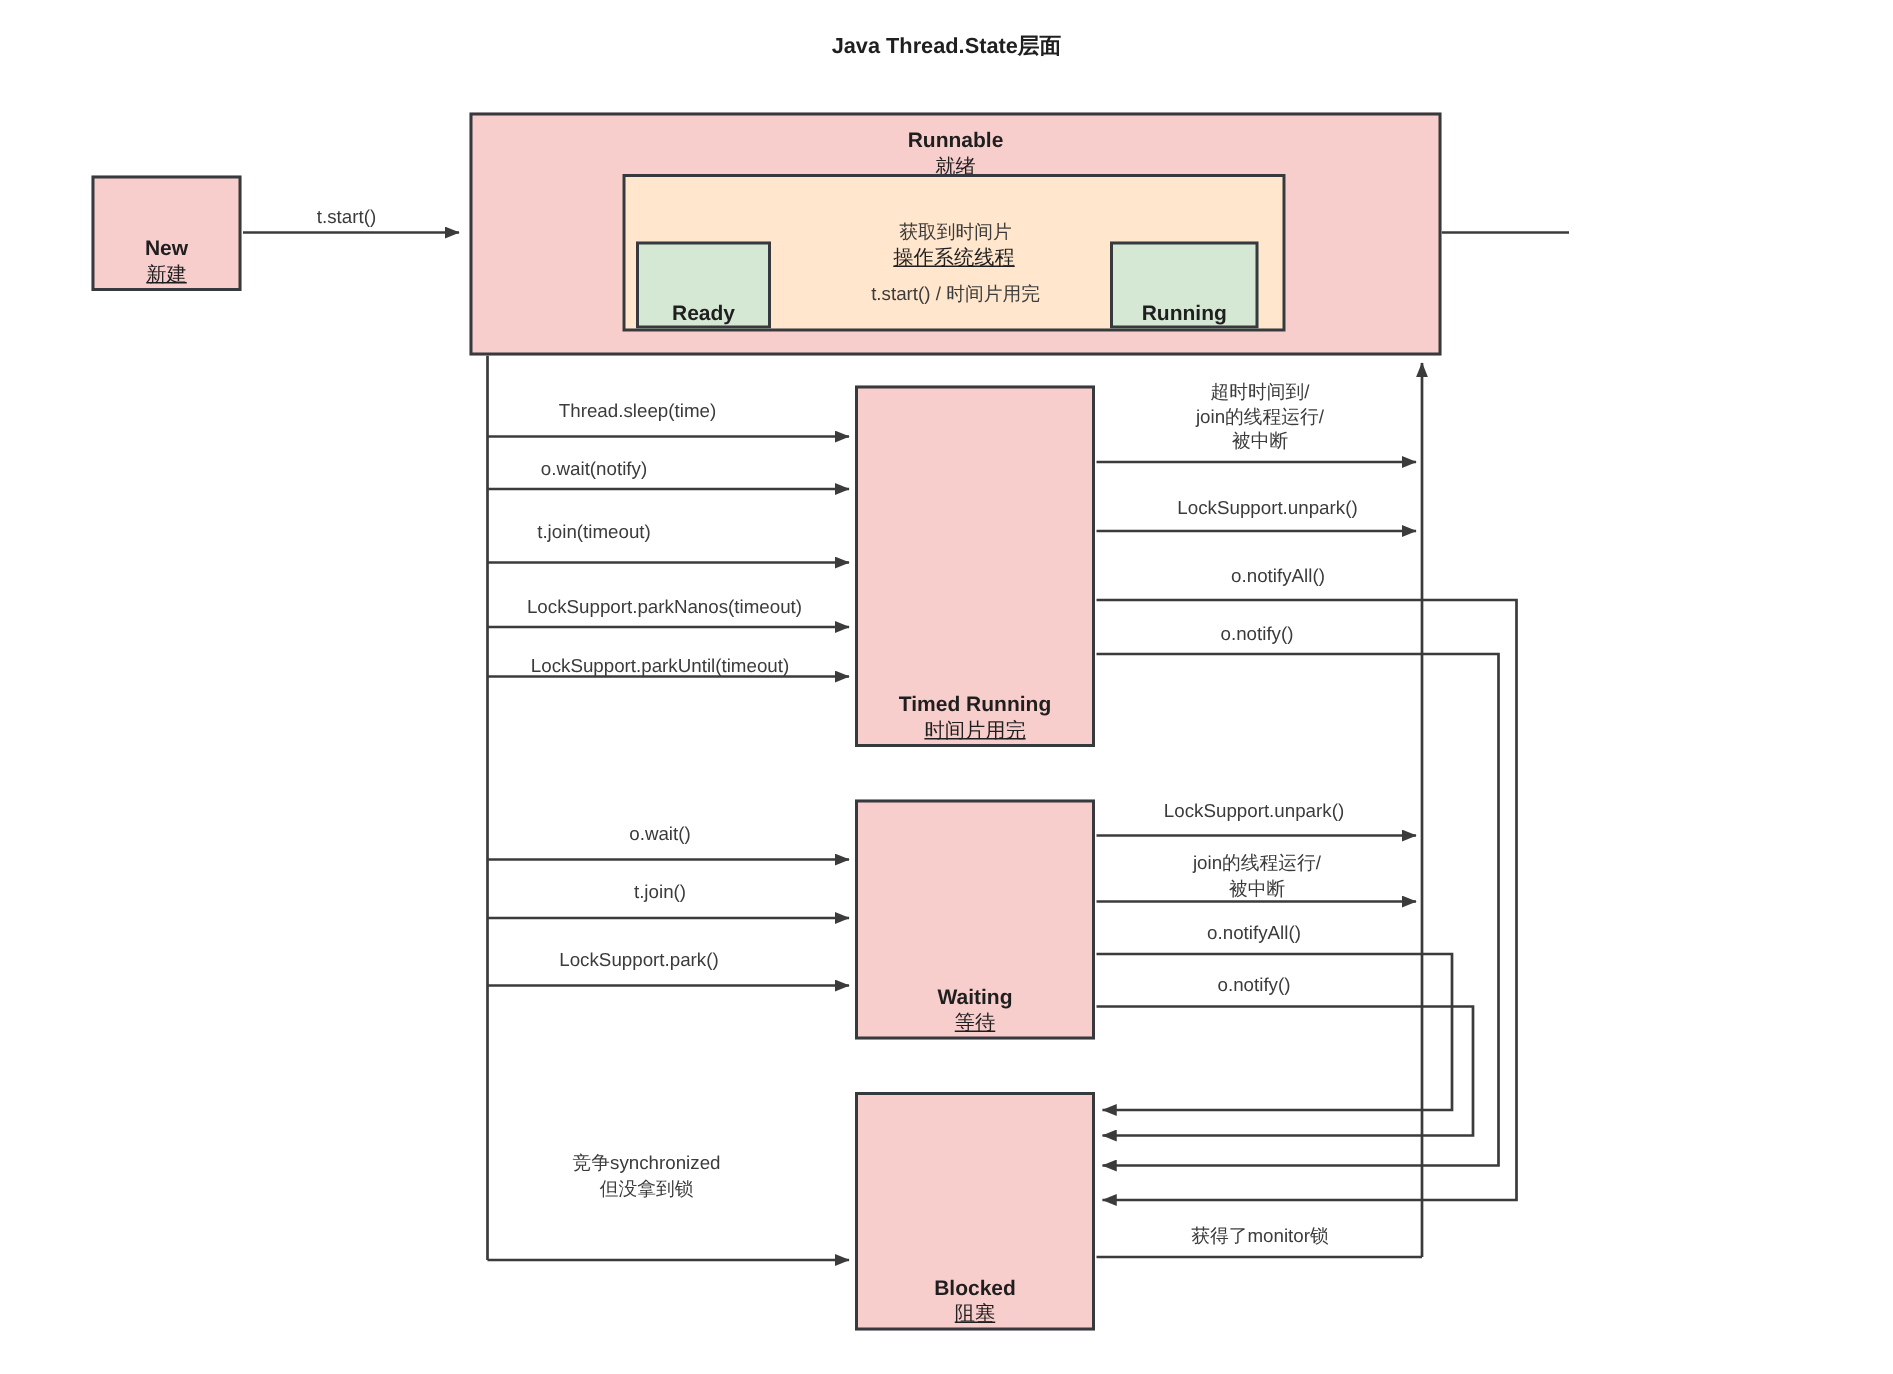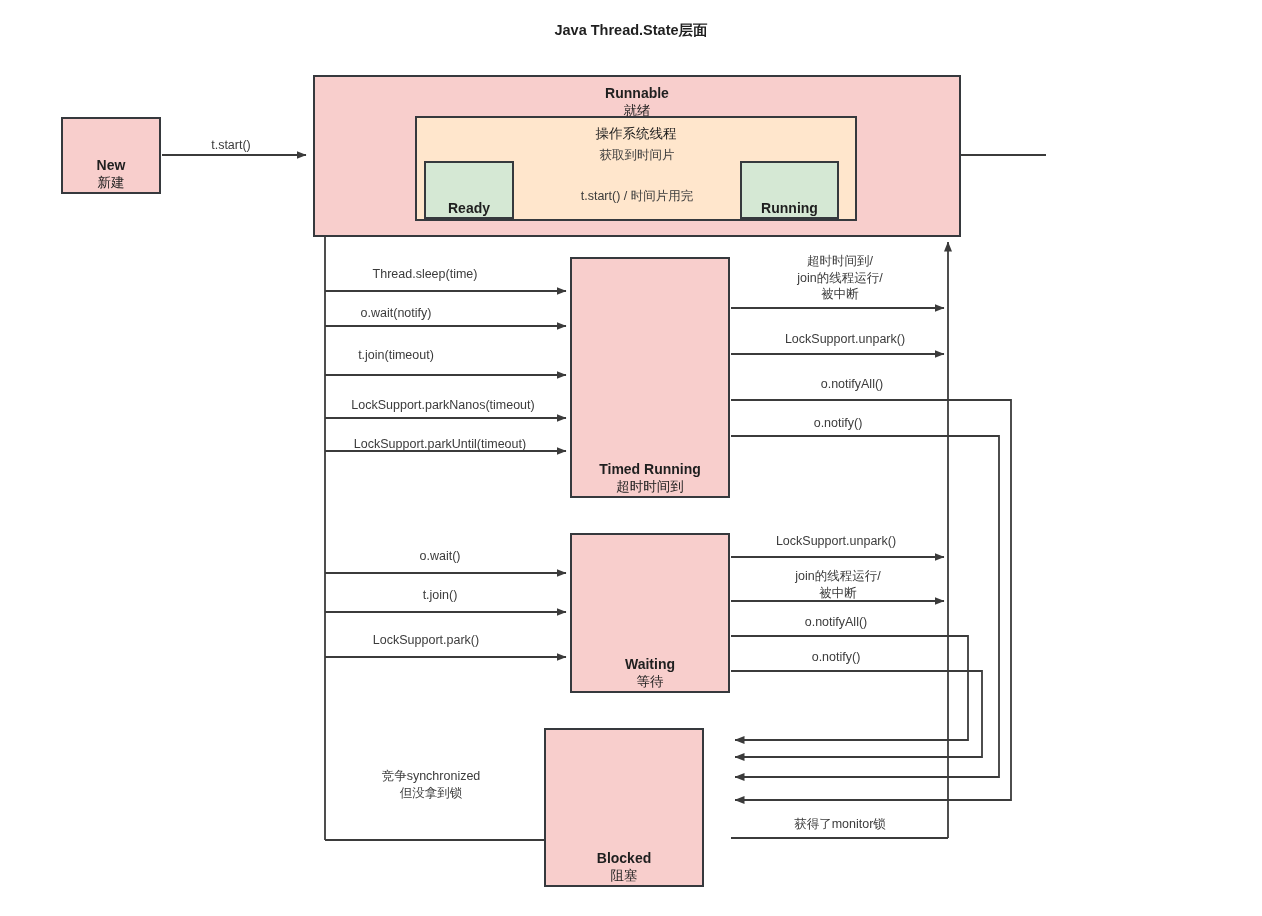--- a/index.html
+++ b/index.html
@@ -37,20 +37,21 @@
     line-height: 1.32;
   }
   .node .en {
     font-weight: bold;
     font-size: 14px;
     color: #1f1f1f;
   }
   .node .cn {
     font-size: 13.5px;
     color: #1f1f1f;
+    text-decoration: underline;
   }
   .pink {
     background: #f8cecc;
   }
   .green {
     background: #d5e8d4;
   }
   .orange {
     background: #ffe6cc;
   }
@@ -139,44 +140,44 @@
   <div class="node pink" style="left:61px; top:117px; width:100px; height:77px;">
     <div class="en">New</div>
     <div class="cn">新建</div>
   </div>
 
   <div class="node pink top-label" style="left:313px; top:75px; width:648px; height:162px;">
     <div class="en">Runnable</div>
     <div class="cn">就绪</div>
   </div>
 
-  <div class="node orange top-label" style="left:415px; top:116px; width:442px; height:105px;">
+  <div class="node orange top-label" style="left:415px; top:116px; width:442px; height:105px;justify-content:center;">
     <div class="cn">操作系统线程</div>
   </div>
 
   <div class="node green" style="left:424px; top:161px; width:90px; height:58px;">
     <div class="en">Ready</div>
   </div>
 
   <div class="node green" style="left:740px; top:161px; width:99px; height:58px;">
     <div class="en">Running</div>
   </div>
 
 
   <div class="node pink" style="left:570px; top:257px; width:160px; height:241px;">
     <div class="en">Timed Running</div>
-    <div class="cn">超时时间到</div>
+    <div class="cn">时间片用完</div>
   </div>
 
   <div class="node pink" style="left:570px; top:533px; width:160px; height:160px;">
     <div class="en">Waiting</div>
     <div class="cn">等待</div>
   </div>
 
-  <div class="node pink" style="left:544px; top:728px; width:160px; height:159px;">
+  <div class="node pink" style="left:570px; top:728px; width:160px; height:159px;">
     <div class="en">Blocked</div>
     <div class="cn">阻塞</div>
   </div>
 
   <div class="edge-label" style="left:231px; top:145px;">t.start()</div>
 
   <div class="edge-label" style="left:637px; top:155px;">获取到时间片</div>
 
   <div class="edge-label" style="left:637px; top:196px;">t.start() / 时间片用完</div>
 

